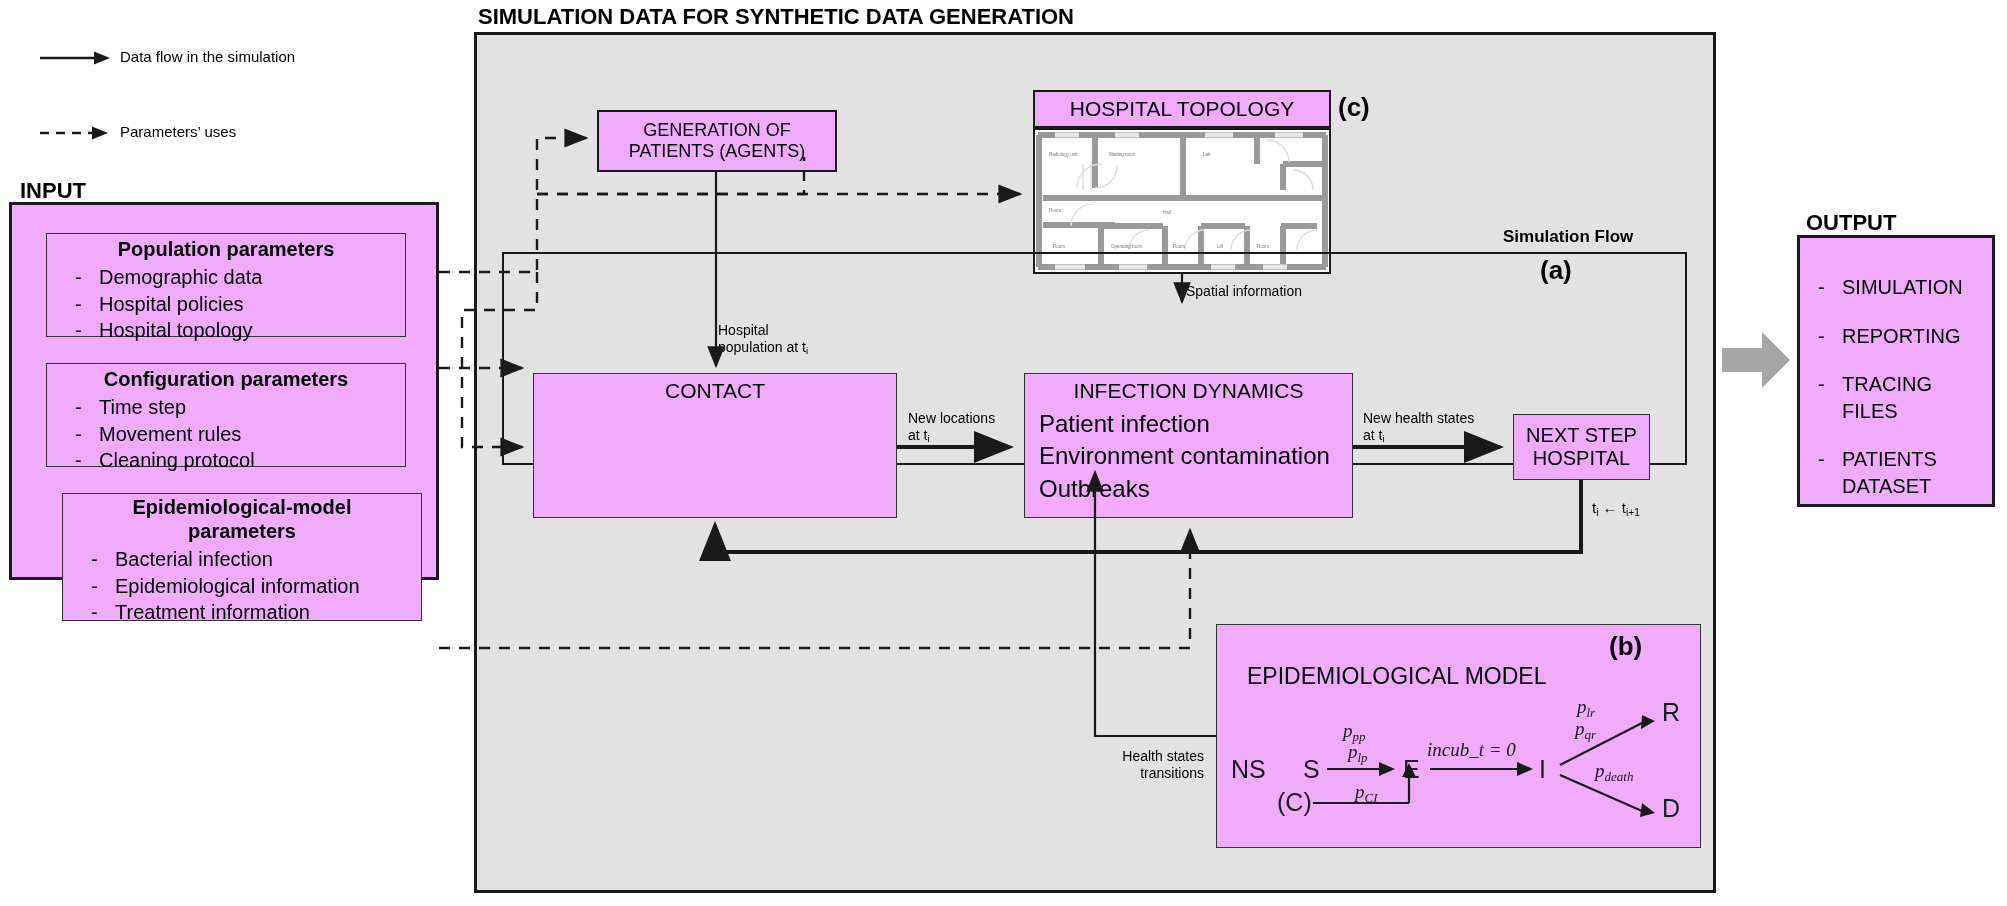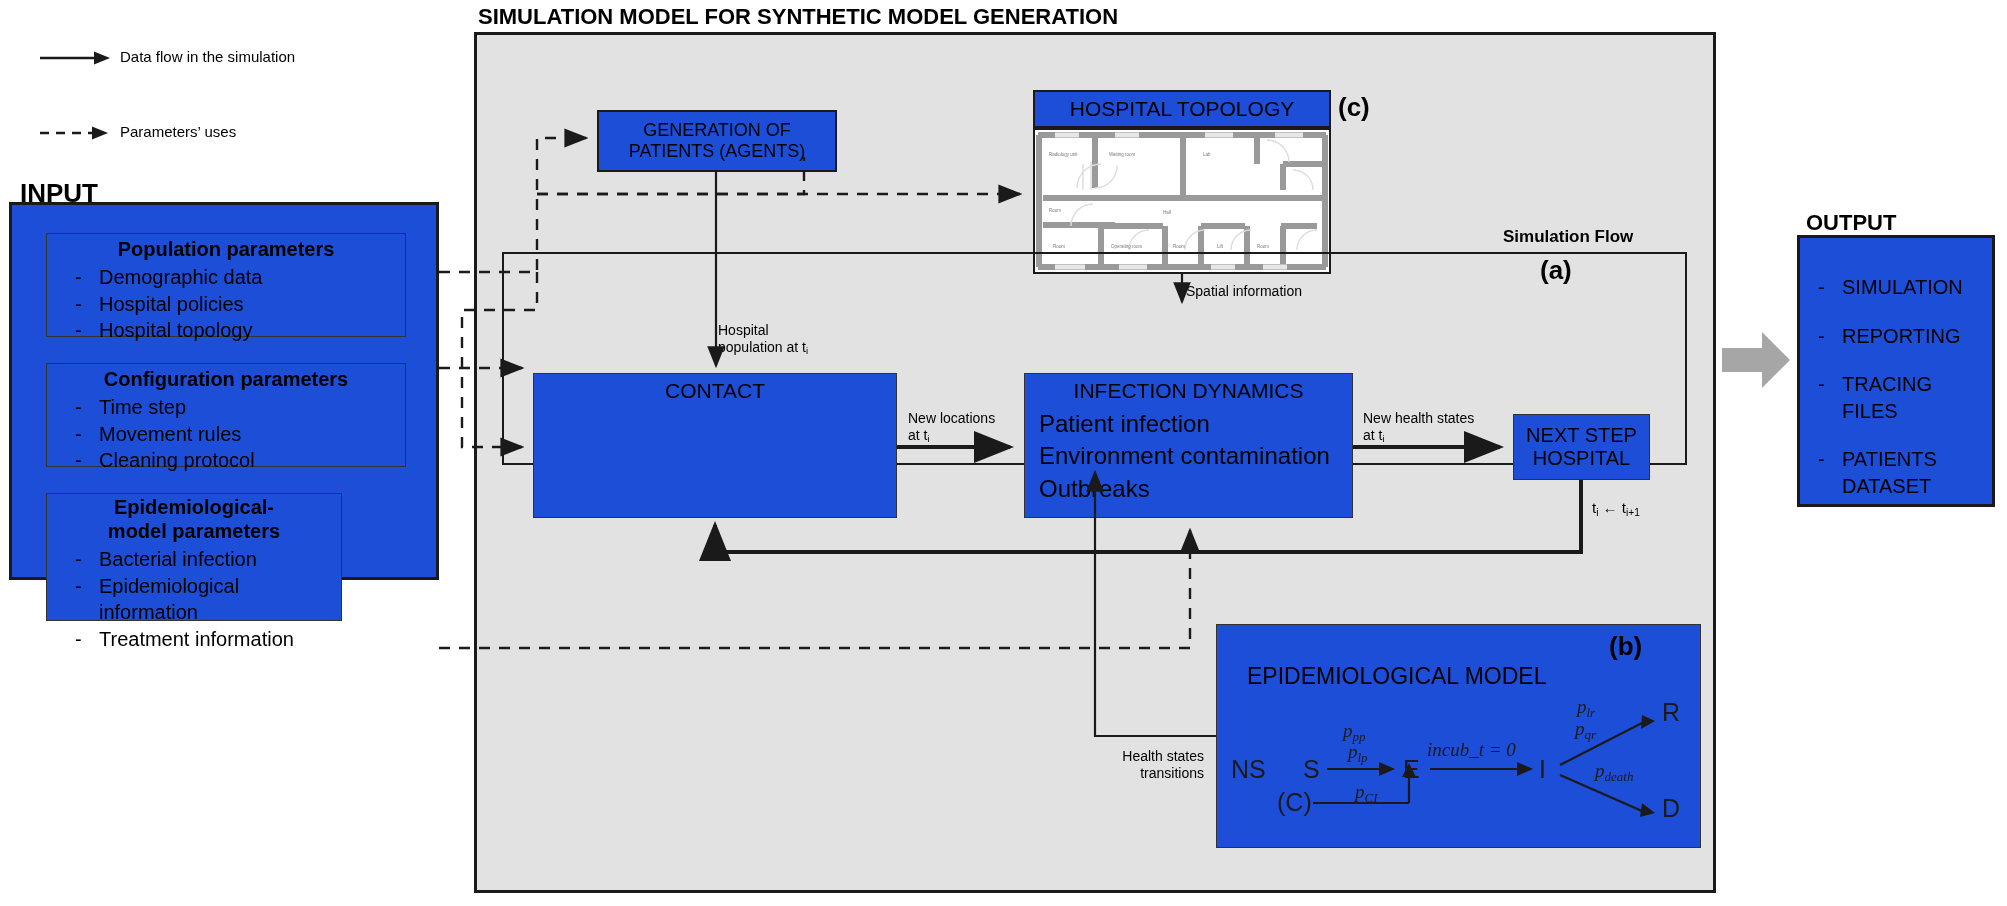--- a/index.html
+++ b/index.html
@@ -1,19 +1,19 @@
 <!DOCTYPE html>
 <html><head>
 <meta charset="utf-8">
 <style>
   html,body{margin:0;padding:0;background:#fff;}
   body{width:2007px;height:906px;position:relative;overflow:hidden;
        font-family:"Liberation Sans", sans-serif;color:#000;}
   .abs{position:absolute;}
-  .box{position:absolute;border:2px solid #1a1a1a;background:#1d4ed8;box-sizing:border-box;}
+  .box{position:absolute;border:2px solid #1a1a1a;background:#f0abfc;box-sizing:border-box;}
   .thin{border:1.5px solid #333;}
   .ctr{display:flex;align-items:center;justify-content:center;text-align:center;}
   .col{display:flex;flex-direction:column;justify-content:center;}
   .ttl{font-weight:bold;}
   .lbl{font-size:15px;line-height:1.25;}
   .small{font-size:14px;line-height:1.2;}
   svg.ov{position:absolute;left:0;top:0;width:2007px;height:906px;pointer-events:none;}
   .sub{font-size:0.68em;vertical-align:-0.25em;}
   .bullet-row{display:flex;gap:10px;font-size:20px;line-height:1.33;}
   .bullet-row .dash{width:14px;flex:none;}
@@ -31,21 +31,21 @@
   </div>
   <div class="abs" style="left:0;top:36px;width:330px;height:28px;margin-top:39px;">
     <svg width="70" height="28" style="position:absolute;left:0;top:0;">
       <line x1="0" y1="14" x2="52" y2="14" stroke="#1a1a1a" stroke-width="2.5" stroke-dasharray="9,7"></line>
       <polygon points="52,7.5 68,14 52,20.5" fill="#1a1a1a"></polygon>
     </svg>
     <span class="lbl abs" style="left:80px;top:4px;white-space:nowrap;">Parameters’ uses</span>
   </div>
 </div>
 
-<div class="abs ttl" style="left:20px;top:178px;font-size:26px;">INPUT</div>
+<div class="abs ttl" style="left:20px;top:178px;font-size:22px;">INPUT</div>
 <div class="box" style="left:9px;top:202px;width:430px;height:378px;border-width:3px;">
 
   <div class="box thin" style="left:34px;top:28px;width:360px;height:104px;">
     <div class="ttl ctr" style="height:30px;font-size:20px;">Population parameters</div>
     <div style="padding:0 0 0 28px;">
       <div class="bullet-row">
           <span class="dash">-</span>
           <span>Demographic data</span>
         </div>
       <div class="bullet-row">
@@ -70,40 +70,40 @@
           <span class="dash">-</span>
           <span>Movement rules</span>
         </div>
       <div class="bullet-row">
           <span class="dash">-</span>
           <span>Cleaning protocol</span>
         </div>
     </div>
   </div>
 
-  <div class="box thin" style="left:34px;top:288px;width:296px;height:128px;">
+  <div class="box thin" style="left:50px;top:288px;width:360px;height:128px;">
     <div class="ttl ctr" style="height:52px;font-size:20px;padding:0 46px;line-height:1.18;">Epidemiological-model parameters</div>
     <div style="padding:0 0 0 28px;">
       <div class="bullet-row">
           <span class="dash">-</span>
           <span>Bacterial infection</span>
         </div>
       <div class="bullet-row">
           <span class="dash">-</span>
           <span>Epidemiological information</span>
         </div>
       <div class="bullet-row">
           <span class="dash">-</span>
           <span>Treatment information</span>
         </div>
     </div>
   </div>
 </div>
 
-<div class="abs ttl" style="left:478px;top:4px;font-size:22px;white-space:nowrap;">SIMULATION MODEL FOR SYNTHETIC MODEL GENERATION</div>
+<div class="abs ttl" style="left:478px;top:4px;font-size:22px;white-space:nowrap;">SIMULATION DATA FOR SYNTHETIC DATA GENERATION</div>
 <div class="box" style="left:474px;top:32px;width:1242px;height:861px;background:#e2e2e2;border-width:3px;"></div>
 
 <div class="box" style="left:597px;top:110px;width:240px;height:62px;">
   <div class="ctr col" style="height:100%;">
     <div style="font-size:18px;">GENERATION OF</div>
     <div style="font-size:18px;">PATIENTS (AGENTS)</div>
   </div>
 </div>
 
 <div class="box" style="left:1033px;top:90px;width:298px;height:38px;">

